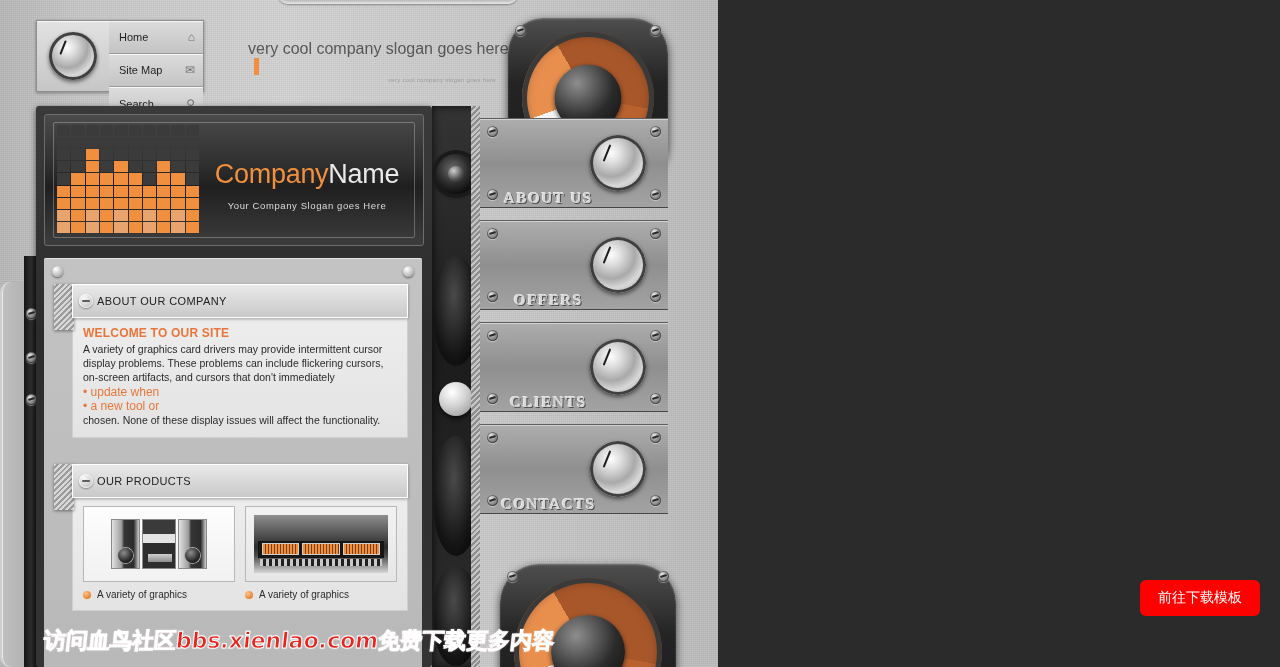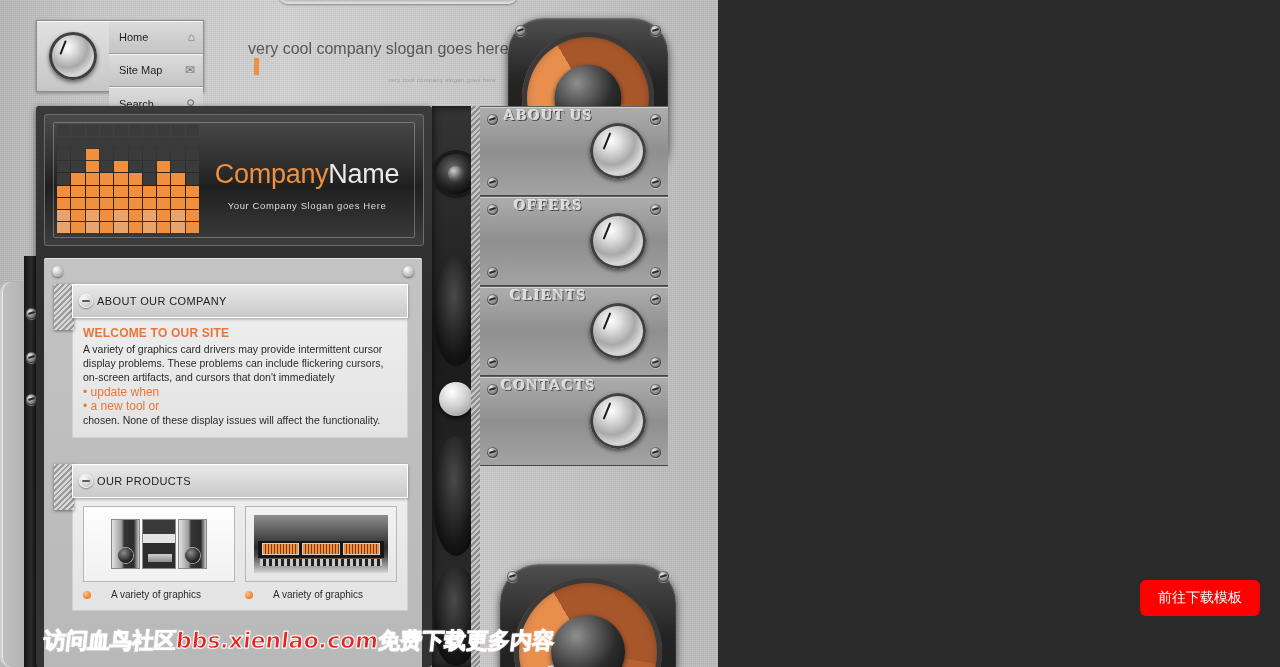--- a/index.html
+++ b/index.html
@@ -189,21 +189,21 @@
   .prodrow{display:flex;gap:10px;}
   .prodcell{flex:1;}
   .thumb{
     height:74px;border:1px solid #b7b7b7;
     background:linear-gradient(180deg,#fdfdfd,#f1f1f1);
     position:relative;overflow:hidden;
   }
   .thumb.dark{background:linear-gradient(180deg,#f2f2f2,#e6e6e6);}
   .caption{
     margin-top:7px;font-size:10px;color:#2b2b2b;
-    display:flex;align-items:center;gap:20px;
+    display:flex;align-items:center;gap:6px;
   }
   .bulletdot{
     width:8px;height:8px;border-radius:50%;
     background:radial-gradient(circle at 35% 30%,#ffc38e,#ef8b36 60%,#c96a1c);
     display:inline-block;flex:none;
   }
   
   .stereo{position:absolute;left:50%;top:50%;transform:translate(-50%,-50%);
           width:96px;height:50px;display:flex;gap:2px;align-items:flex-end;}
   .stereo .twr{
@@ -270,23 +270,23 @@
   .hatchcol{
     position:absolute;top:0;width:9px;height:561px;
     background:repeating-linear-gradient(135deg,#c6c6c6 0 2px,#8d8d8d 2px 4px);
   }
   
   #plates{position:absolute;left:480px;top:106px;width:188px;}
   .plate{
     position:relative;height:88px;width:188px;
     background:linear-gradient(180deg,#adadad,#8f8f8f 50%,#a3a3a3);
     border-top:1px solid #5f5f5f;border-bottom:1px solid #454545;
-    display:flex;align-items:flex-start;
+    display:flex;align-items:flex-end;
     box-shadow:inset 0 1px 0 rgba(255,255,255,.45);
-    cursor:pointer;overflow:hidden;
+    cursor:pointer;overflow:hidden;margin-top:12px;
   }
   .plate .plabel{
     font-family:"Liberation Serif", serif;
     font-size:15px;letter-spacing:1.6px;color:#d8d8d8;font-weight:bold;
     margin-left:16px;width:105px;text-align:center;
     text-shadow:1px 1px 0 #4a4a4a,-1px -1px 0 #e8e8e8;
   }
   .plate .knob{position:absolute;right:22px;top:16px;}
   .screw{
     position:absolute;width:11px;height:11px;border-radius:50%;

